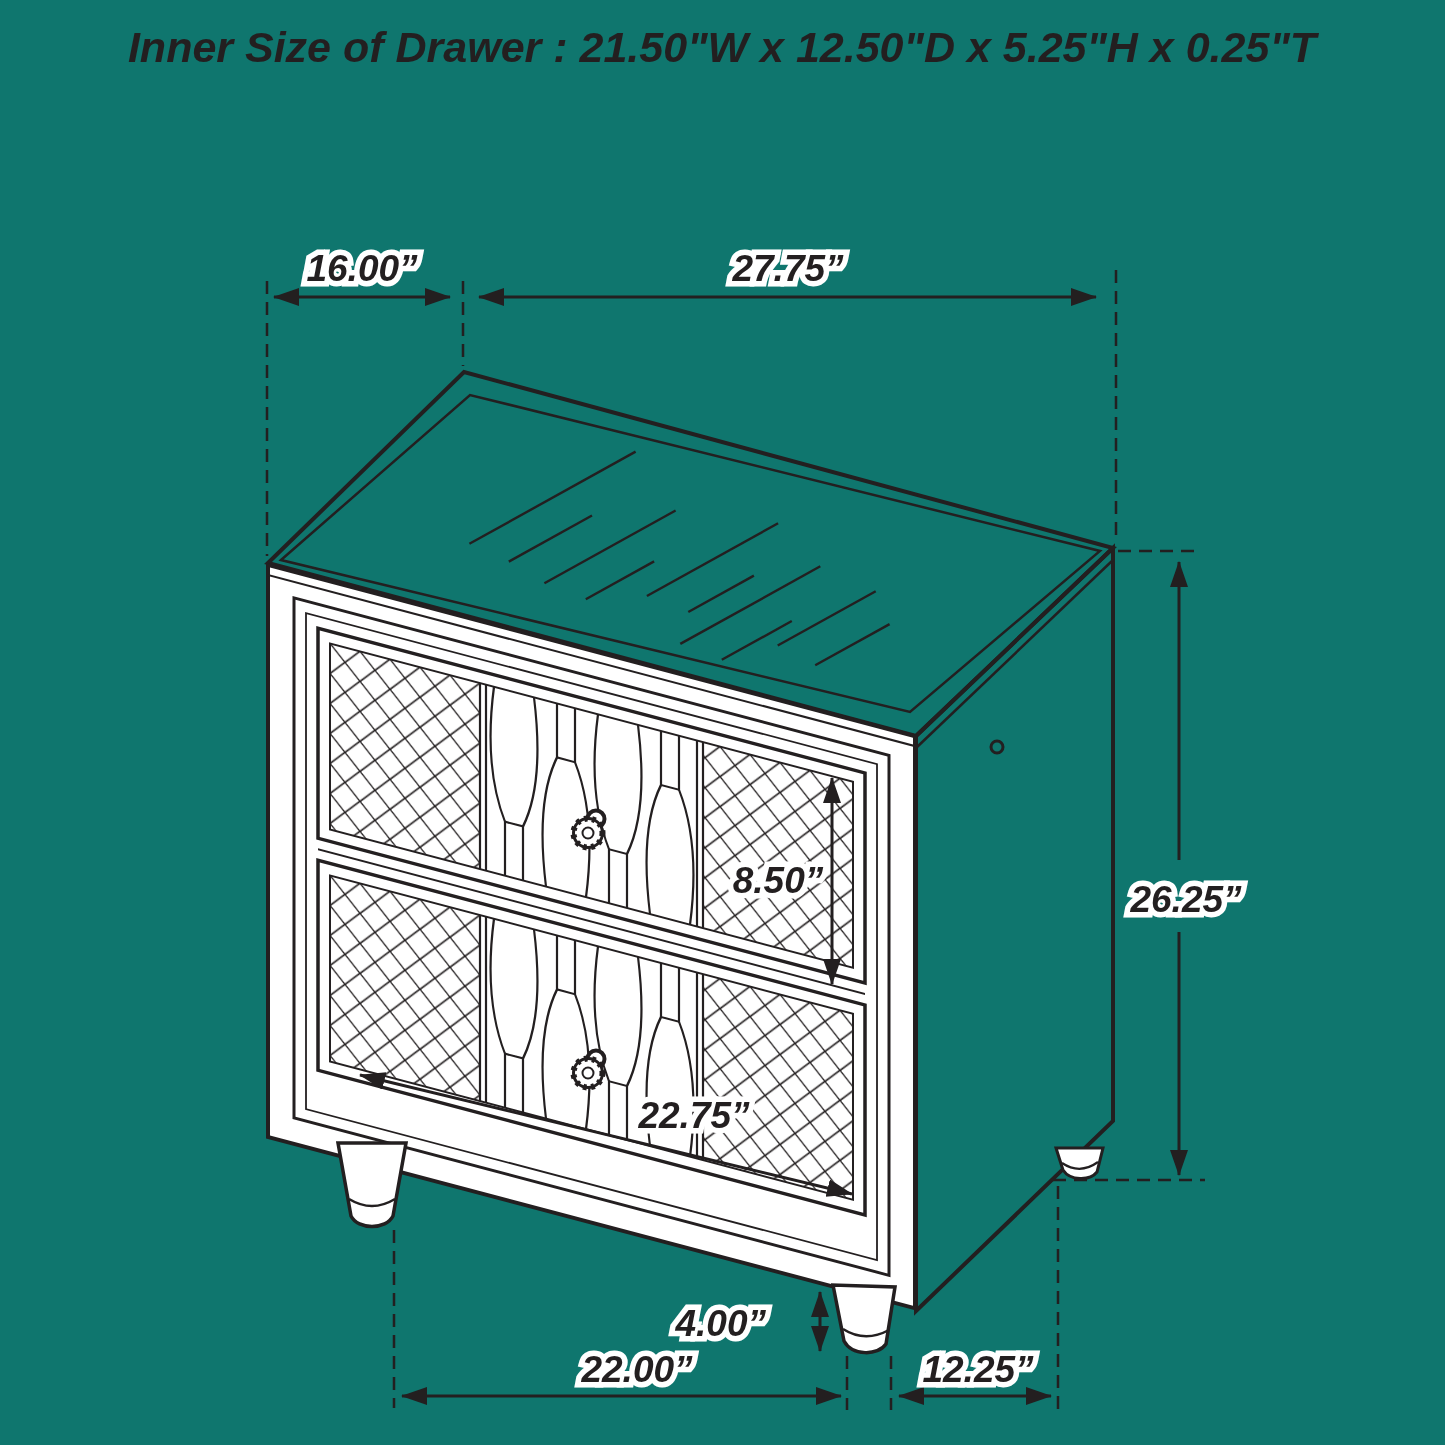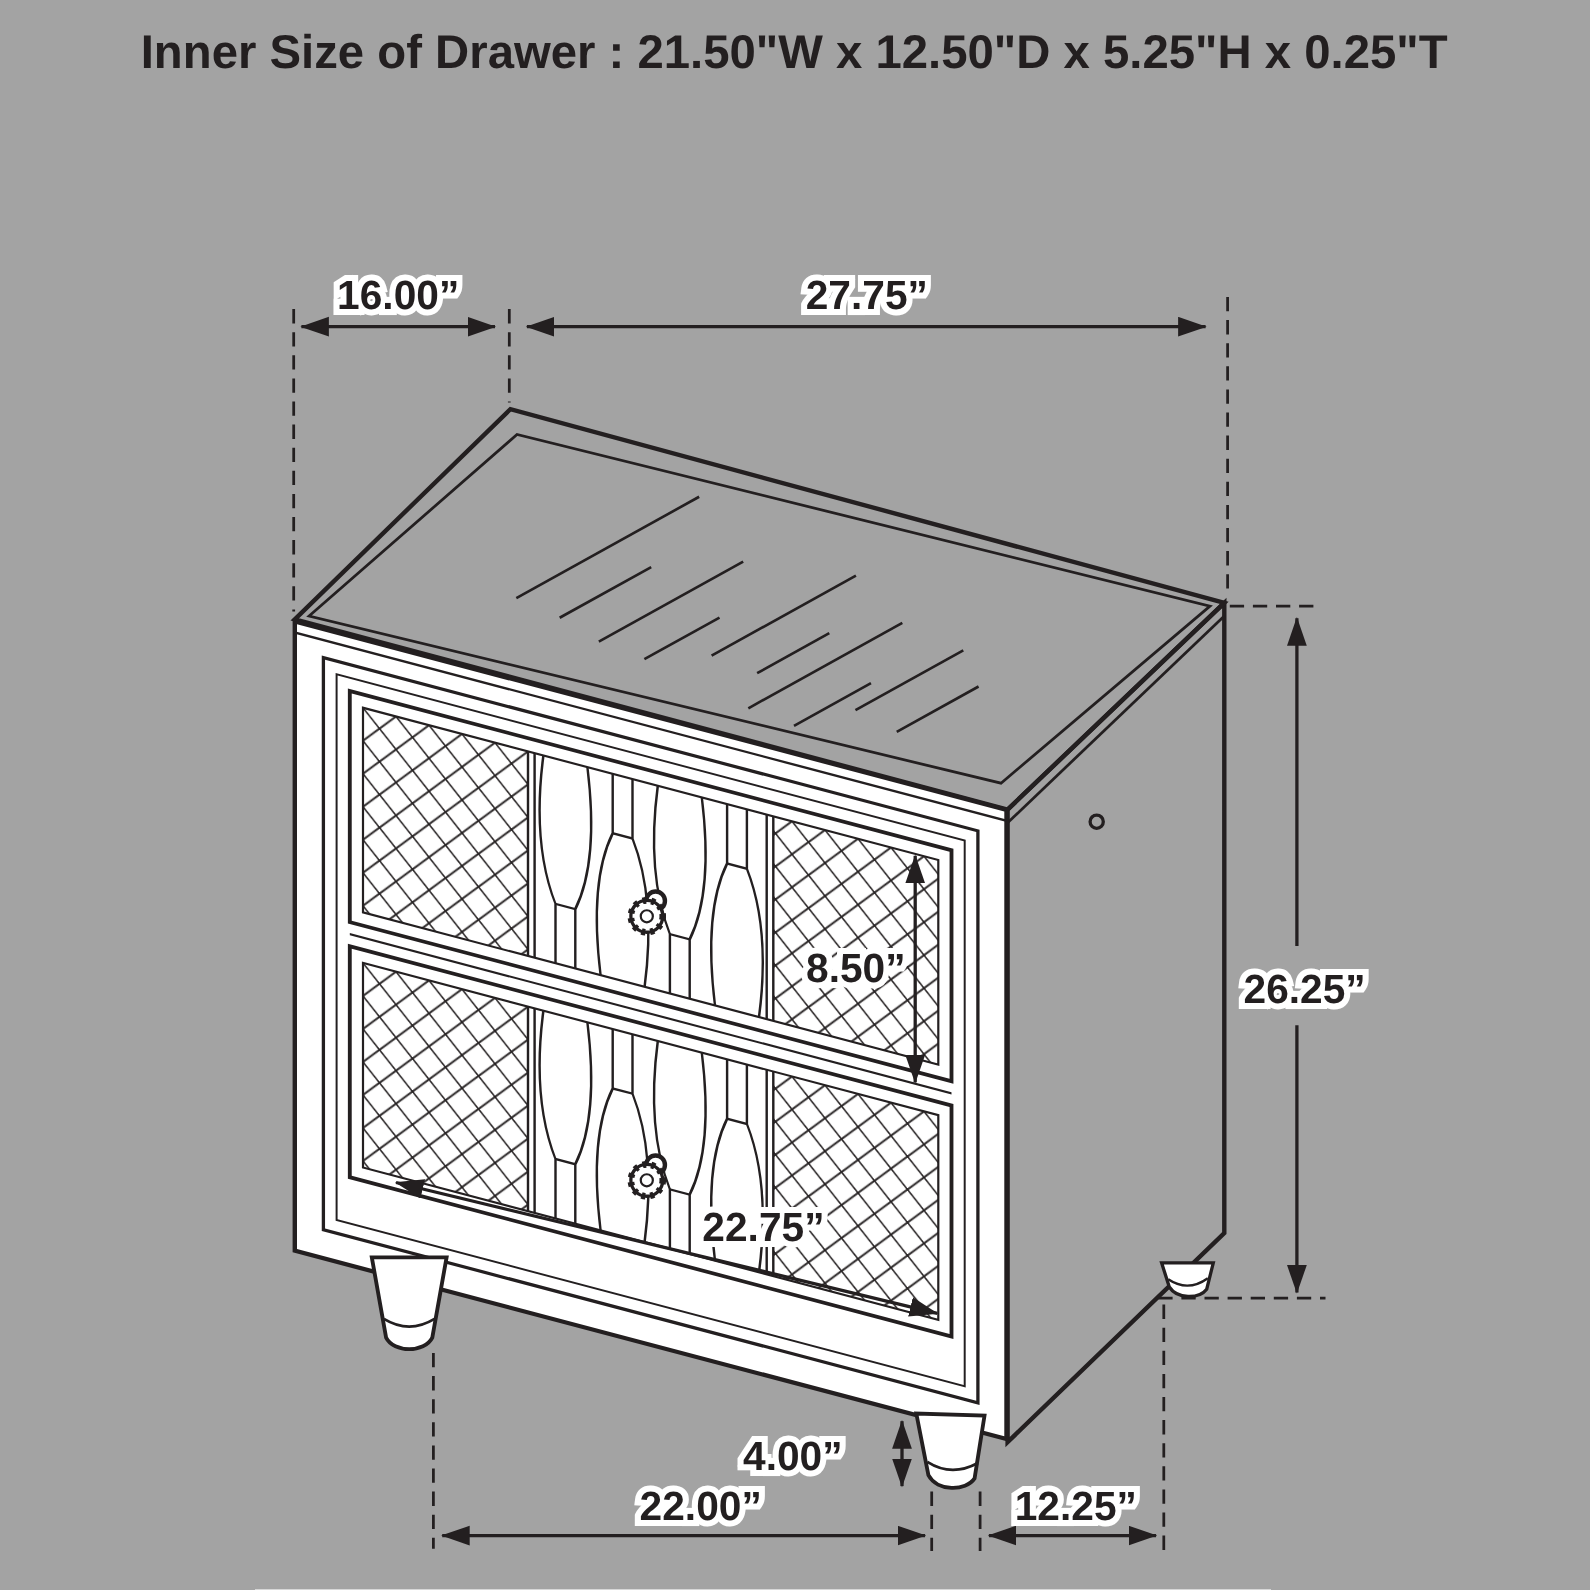--- a/index.html
+++ b/index.html
@@ -1,16 +1,16 @@
 <!DOCTYPE html>
 <html><head>
 <meta charset="utf-8">
 <style>
   html,body{margin:0;padding:0;background:#ffffff;}
-  .stage{position:relative;width:1445px;height:1445px;background:#a3a3a3;overflow:hidden;}
+  .stage{position:relative;width:1445px;height:1445px;background:#0f766e;overflow:hidden;font-style:italic;}
   svg{display:block;}
   .title-text{
     font-family:"Liberation Sans", sans-serif;
     font-weight:bold;
     font-size:43px;
     fill:#231f20;
   }
   .dim-label{
     font-family:"Liberation Sans", sans-serif;
     font-weight:bold;

